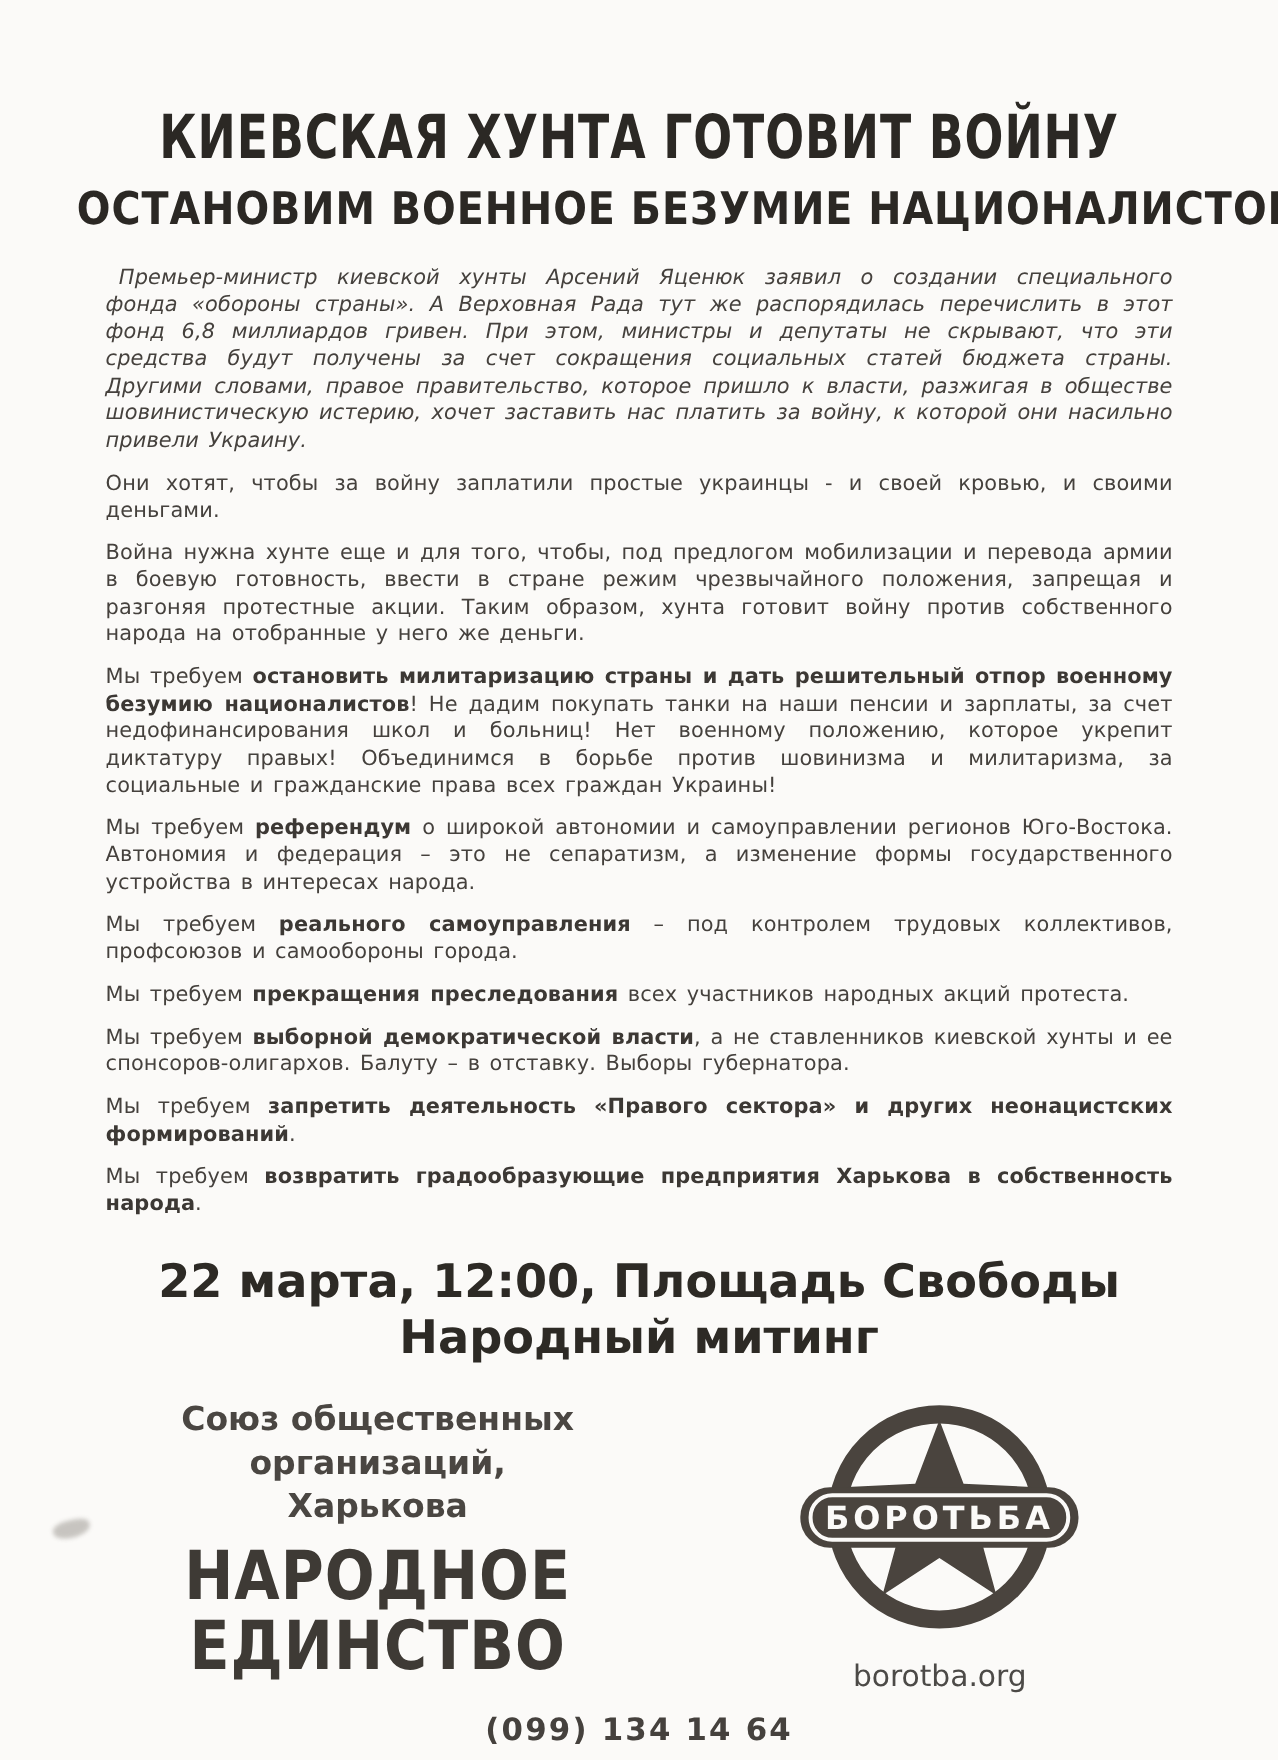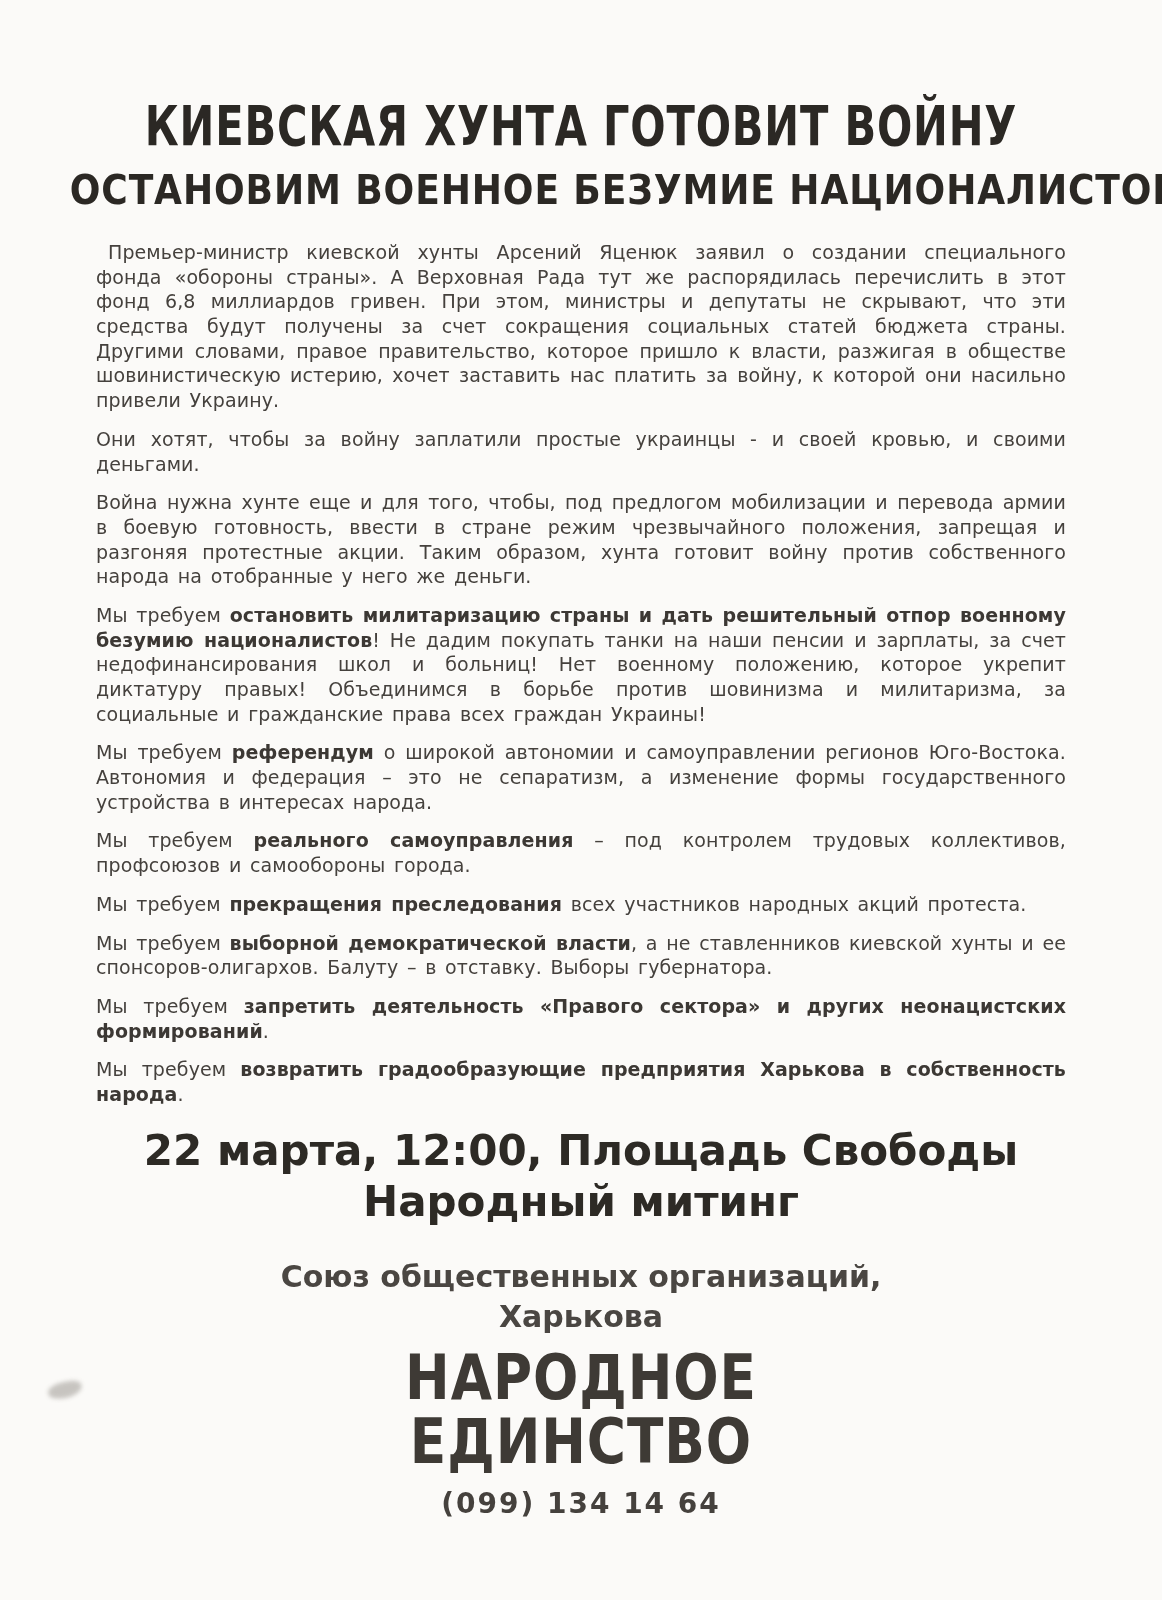--- a/index.html
+++ b/index.html
@@ -48,24 +48,24 @@
   .bodytext {
     margin: 26px 96px 0 96px;
     font-size: 19px;
     line-height: 1.3;
     letter-spacing: 0.1px;
     word-spacing: 2.5px;
     color: #45413d;
     text-align: justify;
   }
   .bodytext p { margin: 0 0 14px 0; }
-  .bodytext p.indent { text-indent: 12px; }
+  .bodytext p.indent { text-indent: 12px; font-style: italic; }
   .bodytext b { color: #3c3834; }
   .announcement {
-    margin-top: 18px;
+    margin-top: 32px;
     text-align: center;
     font-size: 42px;
     font-weight: 800;
     color: #2d2a25;
     line-height: 1.22;
   }
   .footer {
     display: flex;
     margin: 22px 70px 0 70px;
     align-items: flex-start;
@@ -145,18 +145,28 @@
       <div class="union-caption">
         <div>Союз общественных организаций,</div>
         <div>Харькова</div>
       </div>
       <div class="ne-logo">
         <div>НАРОДНОЕ</div>
         <div>ЕДИНСТВО</div>
       </div>
     </div>
 
+    <div class="footer-right">
+      <svg class="borotba-svg" width="280" height="228" viewBox="0 0 260 220" xmlns="http://www.w3.org/2000/svg">
+        <circle cx="130" cy="110" r="90" fill="none" stroke="#4a443e" stroke-width="16"></circle>
+        <polygon fill="#4a443e" points="130,25 151.2,80.9 210.8,83.7 164.2,121.1 180,178.8 130,146 80,178.8 95.8,121.1 49.2,83.7 108.8,80.9"></polygon>
+        <rect x="8" y="84" width="244" height="53" rx="26" fill="#4a443e"></rect>
+        <rect x="17" y="91" width="226" height="39" rx="19" fill="none" stroke="#fbfaf8" stroke-width="3.5"></rect>
+        <text x="130" y="121" text-anchor="middle" fill="#fbfaf8" font-family="DejaVu Sans, sans-serif" font-size="28" font-weight="800" letter-spacing="3.5">БОРОТЬБА</text>
+      </svg>
+      <div class="website">borotba.org</div>
+    </div>
 
   </div>
 
   <div class="phone">(099) 134 14 64</div>
 
 </div>
 
 </body></html>

